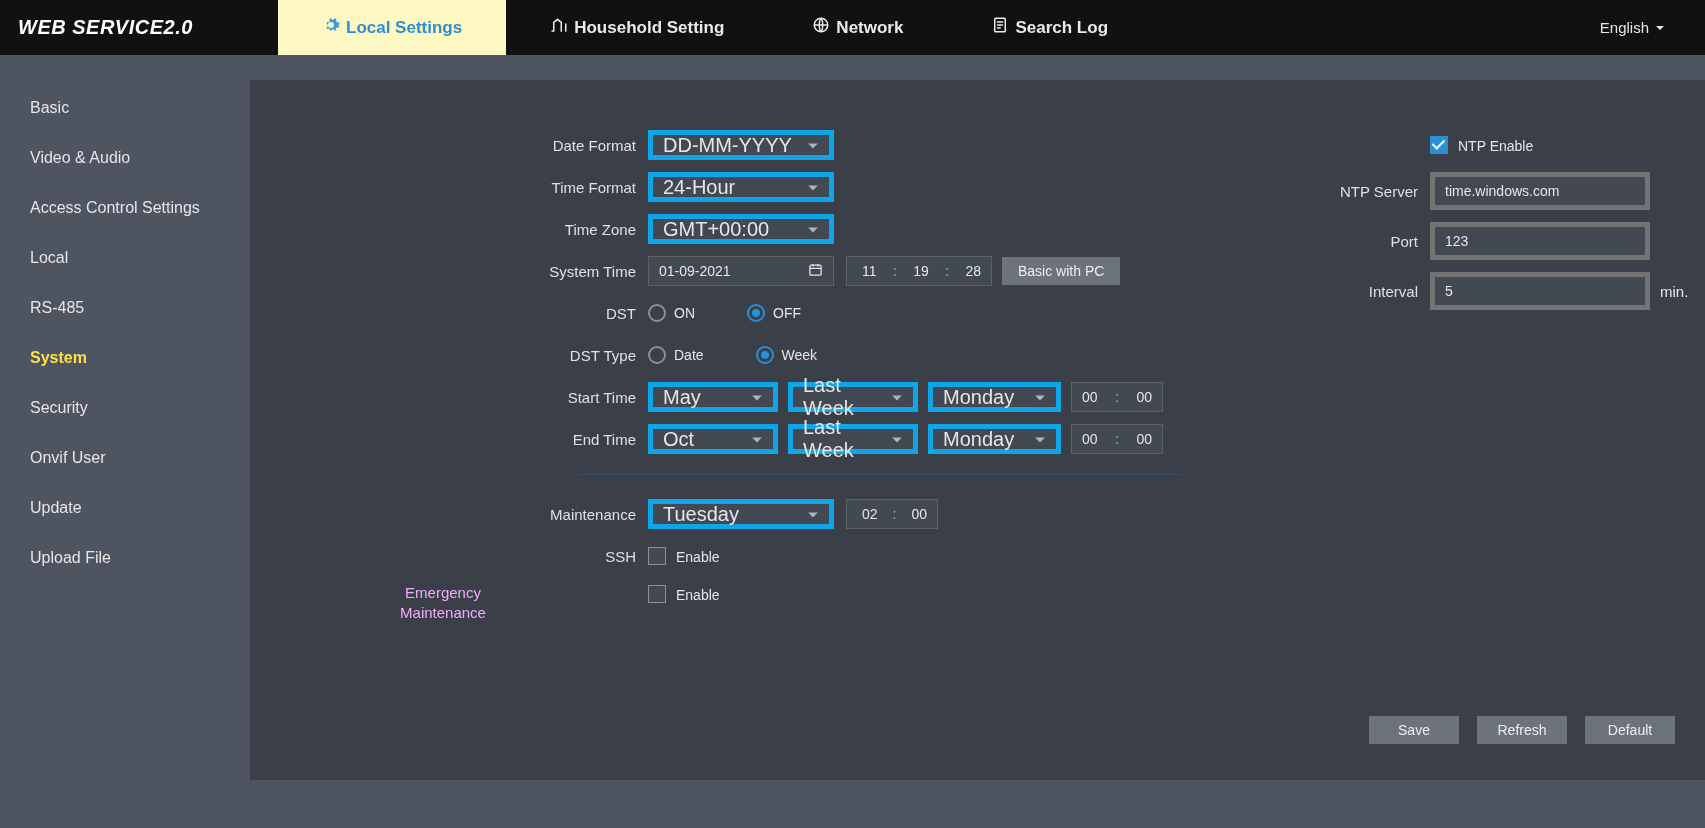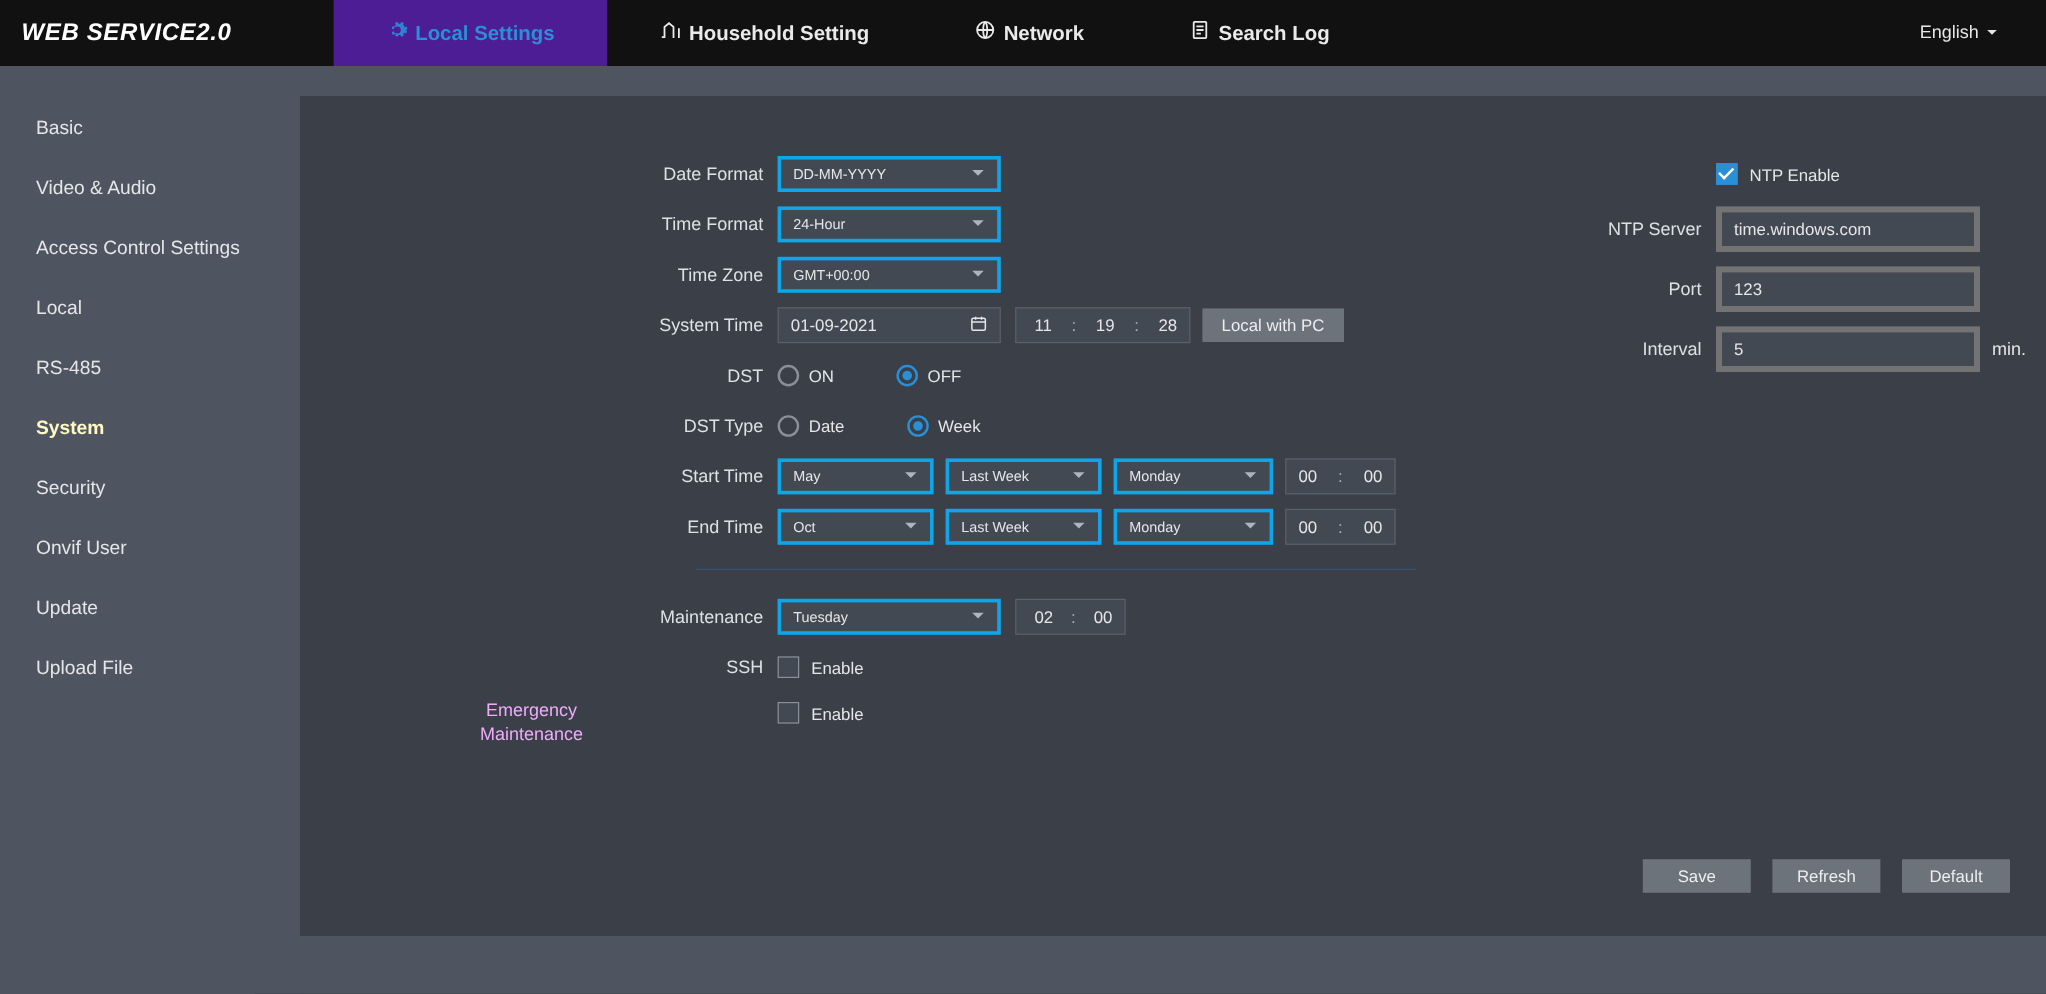--- a/index.html
+++ b/index.html
@@ -32,21 +32,21 @@
 .navtab {
   padding: 0 44px;
   display: flex;
   align-items: center;
   gap: 6px;
   font-size: 17px;
   font-weight: 600;
   color: #eaeaea;
   cursor: pointer;
 }
-.navtab.active { color: #2b8fd6; background: #4c1d95; }
+.navtab.active { color: #2b8fd6; background: #fef9c3; }
 .navtab svg { width: 18px; height: 18px; }
 .lang {
   padding-right: 40px;
   display: flex;
   align-items: center;
   gap: 6px;
   font-size: 15px;
   cursor: pointer;
 }
 .lang svg { width: 10px; height: 10px; }
@@ -58,21 +58,21 @@
 }
 .sidebar-item {
   padding: 16px 30px;
   font-size: 16px;
   font-weight: 300;
   color: #e5e6e8;
   cursor: pointer;
 }
 .sidebar-item.sub { padding-left: 30px; }
 .sidebar-item.header { font-weight: 400; }
-.sidebar-item.active { color: #fef9c3; font-weight: 600; }
+.sidebar-item.active { color: #fde047; font-weight: 600; }
 .main-wrap { flex: 1; padding: 25px 0 0 0; }
 .main {
   background: #3a3f48;
   height: 700px;
   position: relative;
   padding: 50px 0 0 0;
 }
 .formcol-left { position: absolute; left: 0; top: 50px; width: 940px; }
 .formcol-right { position: absolute; left: 1020px; top: 50px; width: 500px; }
 .row { display: flex; align-items: center; margin-bottom: 12px; min-height: 30px; }
@@ -80,28 +80,28 @@
   width: 398px;
   text-align: right;
   padding-right: 12px;
   font-size: 15px;
   font-weight: 300;
   color: #dde0e4;
 }
 .formcol-right .row .label { width: 160px; }
 .select {
   background: #434952;
-  border: 3px solid #0ea5e9;
+  border: 5px solid #0ea5e9;
   height: 30px;
   display: flex;
   align-items: center;
   justify-content: space-between;
   padding: 0 10px;
   color: #e5e6e8;
-  font-size: 12px;
+  font-size: 20px;
   cursor: pointer;
 }
 .select .caret svg { width: 12px; height: 12px; fill: #aeb4bd; }
 .w186 { width: 186px; }
 .w130 { width: 130px; }
 .w133 { width: 133px; }
 .input {
   background: #434952;
   border: 5px solid #737373;
   height: 38px;
@@ -295,21 +295,21 @@
                   <path d="M3 10h18M8 3v4M16 3v4" stroke="currentColor" stroke-width="2"></path>
                 </svg></span>
           </div>
           <div class="timebox w3 gap12">
             <span>11</span>
             <span class="sep">:</span>
             <span>19</span>
             <span class="sep">:</span>
             <span>28</span>
           </div>
-          <button class="btn gap8">Local with PC</button>
+          <button class="btn gap8">Basic with PC</button>
         </div>
 
         <div class="row">
           <div class="label">DST</div>
           <div class="radiogrp">
             <div class="radio">
               <span class="dot"></span>
               <span>ON</span>
             </div>
             <div class="radio checked">

